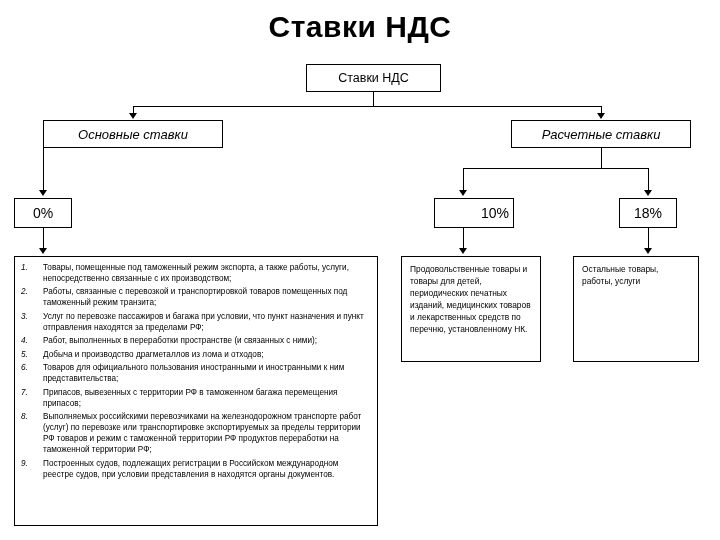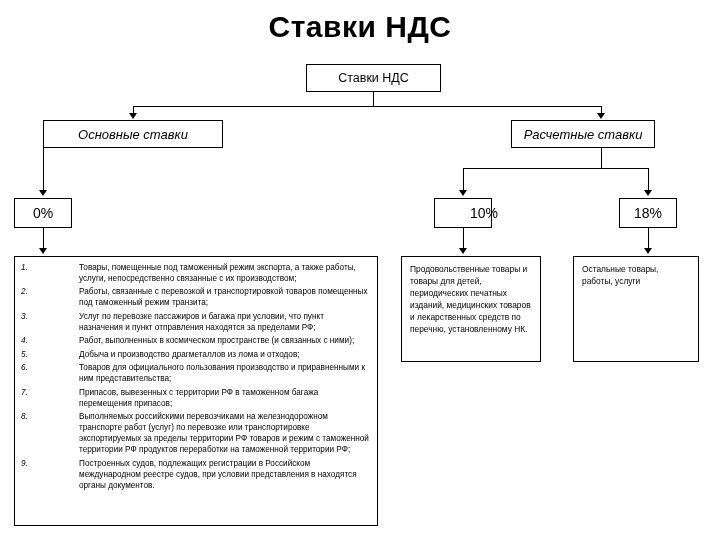--- a/index.html
+++ b/index.html
@@ -45,30 +45,30 @@
     font-size: 12.5px;
   }
   .box.lvl2 {
     font-size: 13px;
     font-style: italic;
   }
   .box.main-rates {
     left: 43px; top: 120px; width: 180px; height: 28px;
   }
   .box.calc-rates {
-    left: 511px; top: 120px; width: 144px; height: 28px;
+    left: 511px; top: 120px; width: 180px; height: 28px;
   }
   .box.rate {
     font-size: 14px;
   }
   .box.rate0 {
     left: 14px; top: 198px; width: 58px; height: 30px;
   }
   .box.rate10 {
-    left: 434px; top: 198px; width: 58px; height: 30px; padding-left: 42px;
+    left: 434px; top: 198px; width: 80px; height: 30px; padding-left: 42px;
   }
   .box.rate18 {
     left: 619px; top: 198px; width: 58px; height: 30px;
   }
   
   .line {
     position: absolute;
     background: #000000;
   }
   .vline { width: 1px; }
@@ -116,21 +116,20 @@
     margin-bottom: 2.5px;
   }
   .list li .num {
     width: 22px;
     flex: 0 0 22px;
     font-style: italic;
     font-size: 8.2px;
   }
   .list li .txt {
     flex: 1 1 auto;
-    margin-left: 36px;
   }
   .plain {
     margin: 0;
   }
 </style>
 </head>
 <body>
 
 <div class="page">
 
@@ -190,29 +189,29 @@
       <li>
         <span class="num">2.</span>
         <span class="txt">Работы, связанные с перевозкой и транспортировкой товаров помещенных под таможенный режим транзита;</span>
       </li>
       <li>
         <span class="num">3.</span>
         <span class="txt">Услуг по перевозке пассажиров и багажа при условии, что пункт назначения и пункт отправления находятся за пределами РФ;</span>
       </li>
       <li>
         <span class="num">4.</span>
-        <span class="txt">Работ, выполненных в космическом пространстве (и связанных с ними);</span>
+        <span class="txt">Работ, выполненных в переработки пространстве (и связанных с ними);</span>
       </li>
       <li>
         <span class="num">5.</span>
         <span class="txt">Добыча и производство драгметаллов из лома и отходов;</span>
       </li>
       <li>
         <span class="num">6.</span>
-        <span class="txt">Товаров для официального пользования производство и приравненными к ним представительства;</span>
+        <span class="txt">Товаров для официального пользования иностранными и иностранными к ним представительства;</span>
       </li>
       <li>
         <span class="num">7.</span>
         <span class="txt">Припасов, вывезенных с территории РФ в таможенном багажа перемещения припасов;</span>
       </li>
       <li>
         <span class="num">8.</span>
         <span class="txt">Выполняемых российскими перевозчиками на железнодорожном транспорте работ (услуг) по перевозке или транспортировке экспортируемых за пределы территории РФ товаров и режим с таможенной территории РФ продуктов переработки на таможенной территории РФ;</span>
       </li>
       <li>

